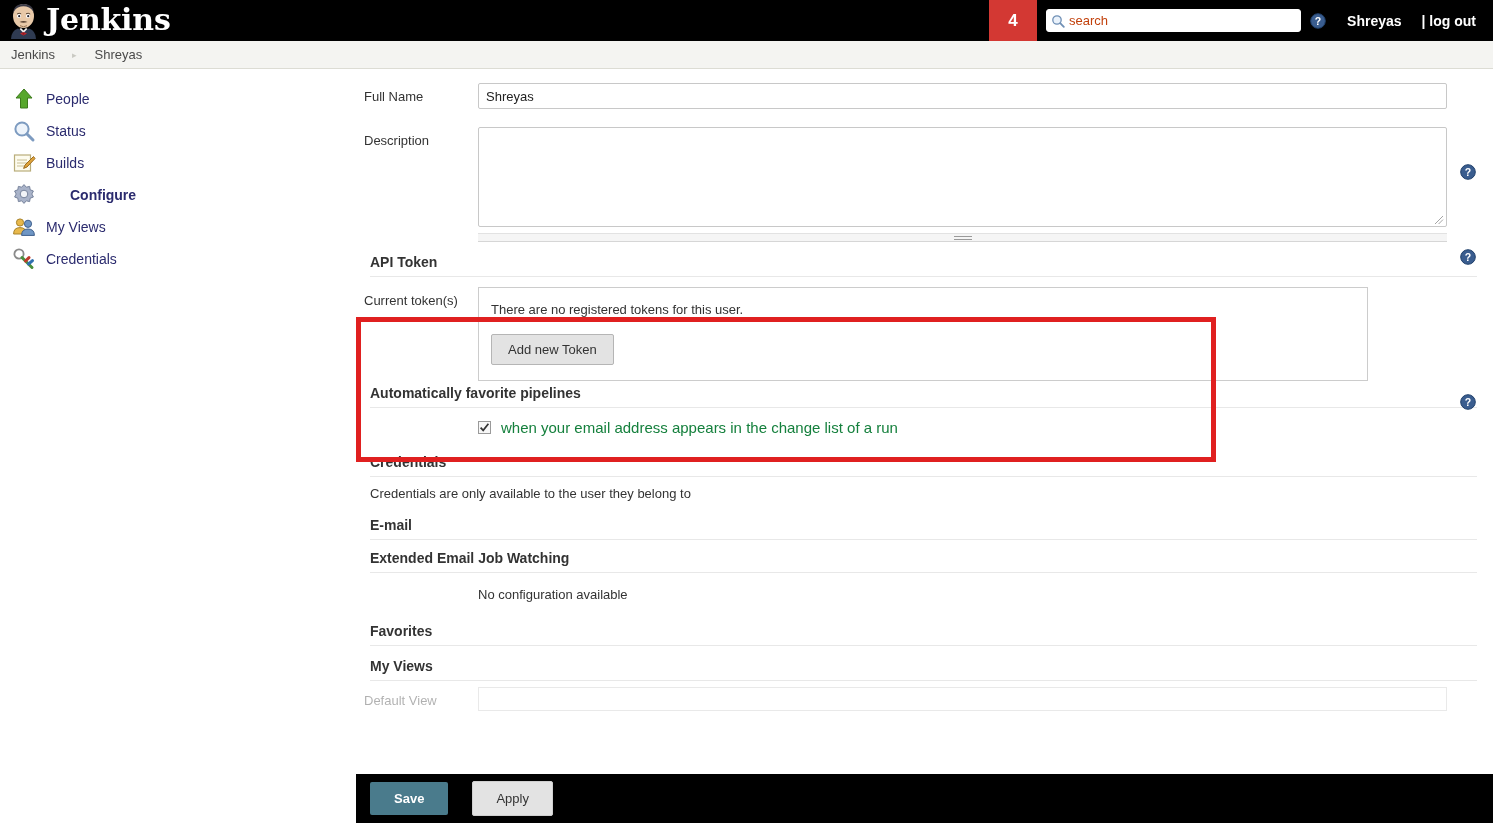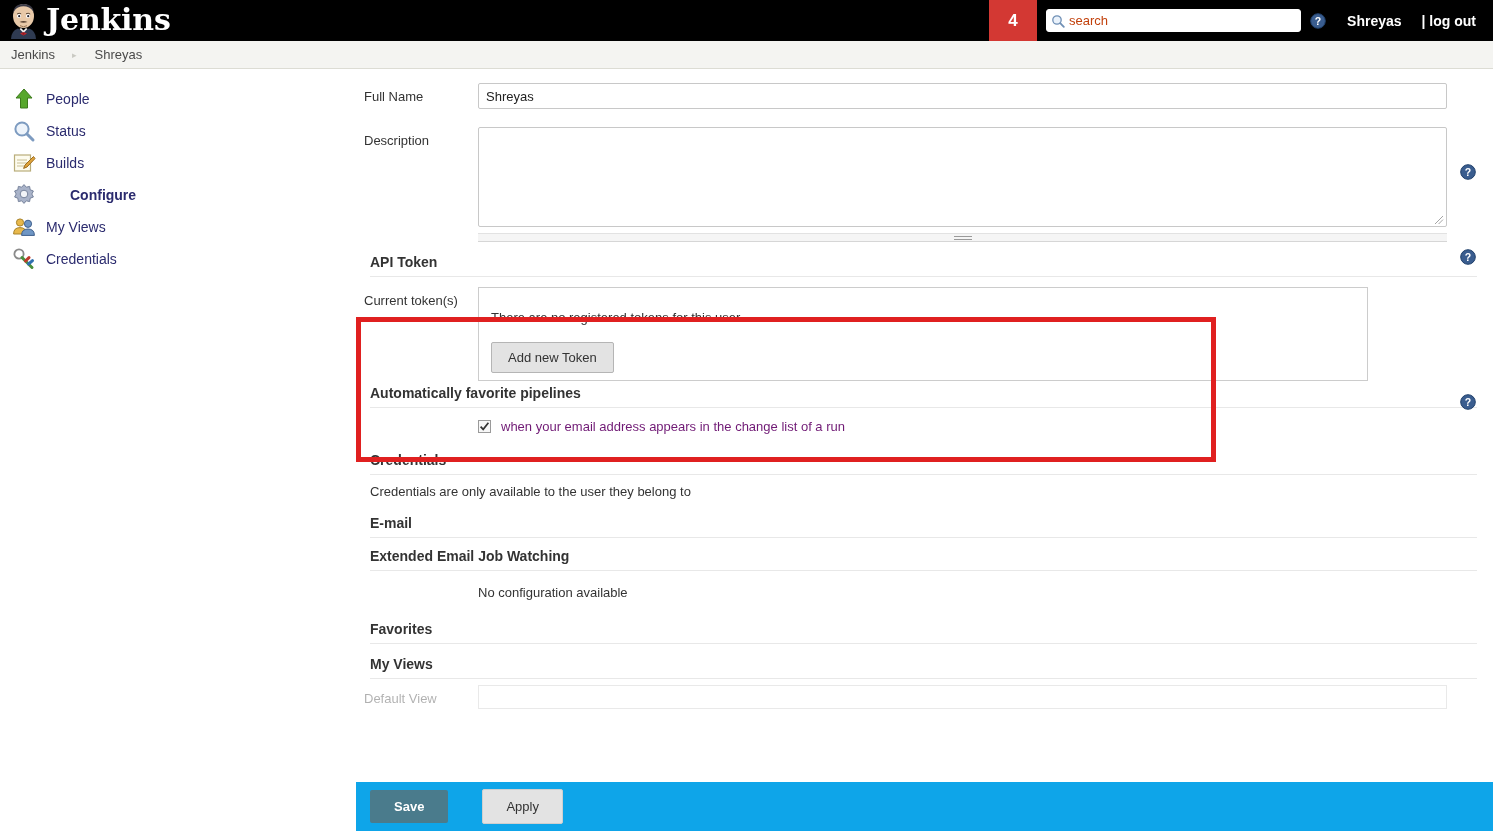--- a/index.html
+++ b/index.html
@@ -232,21 +232,21 @@
   }
   .sec-rule {
     border-bottom: 1px solid #e8e8e8;
     margin-right: 16px;
     margin-left: 14px;
   }
 
   .token-box {
     border: 1px solid #ccc;
     background: #fff;
-    padding: 22px 12px 14px 12px;
+    padding: 14px 12px 14px 12px;
     height: 94px;
   }
   .token-msg {
     font-size: 13px;
     color: #333;
     margin-bottom: 17px;
   }
   .btn-grey {
     background: #e3e3e3;
     border: 1px solid #b5b5b5;
@@ -261,21 +261,21 @@
   .check-row {
     display: flex;
     align-items: center;
     padding: 11px 0 11px 122px;
     gap: 10px;
   }
   .chk {
     width: 13px; height: 13px;
     flex: 0 0 13px;
   }
-  .check-label { font-size: 13px; color: #701a75; }
+  .check-label { font-size: 15px; color: #15803d; }
 
   .plain-note {
     font-size: 13px;
     color: #333;
     padding: 9px 0 9px 14px;
   }
   .hint {
     font-size: 11px;
     color: #555;
     padding-top: 6px;
@@ -299,27 +299,27 @@
   .faded-input {
     width: 100%;
     height: 24px;
     border: 1px solid #c8c8c8;
     background: #fff;
   }
 
   
   .btnbar {
     position: absolute;
-    left: 0; bottom: 0;
+    left: 0; bottom: 8px;
     width: 100%;
     height: 49px;
-    background: #0ea5e9;
-    display: flex;
-    align-items: center;
-    gap: 34px;
+    background: #000000;
+    display: flex;
+    align-items: center;
+    gap: 24px;
     padding-left: 14px;
     z-index: 30;
   }
   .btn-save {
     background: #4a7b8c;
     color: #fff;
     border: none;
     border-radius: 2px;
     font-size: 13px;
     font-weight: bold;

